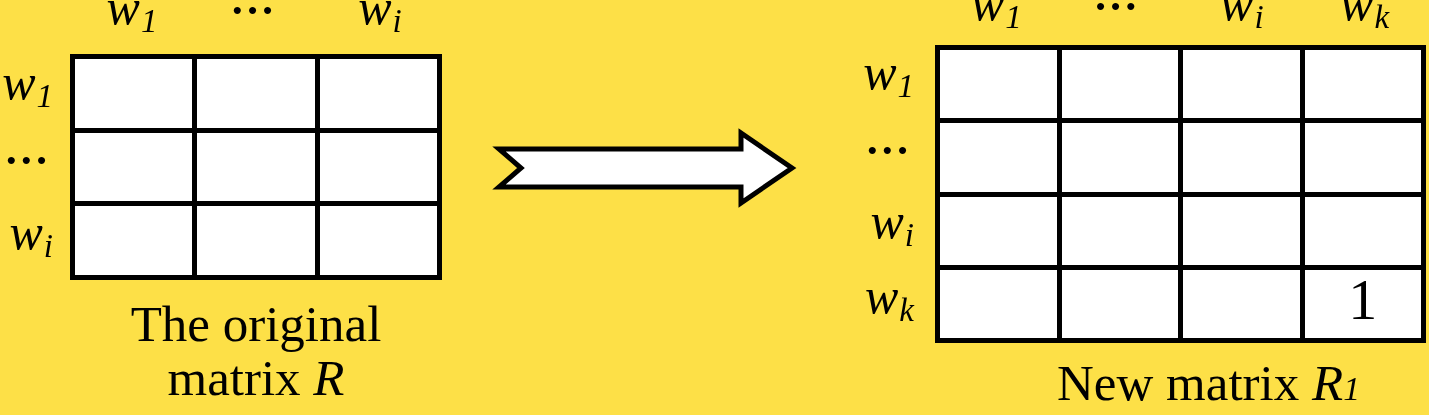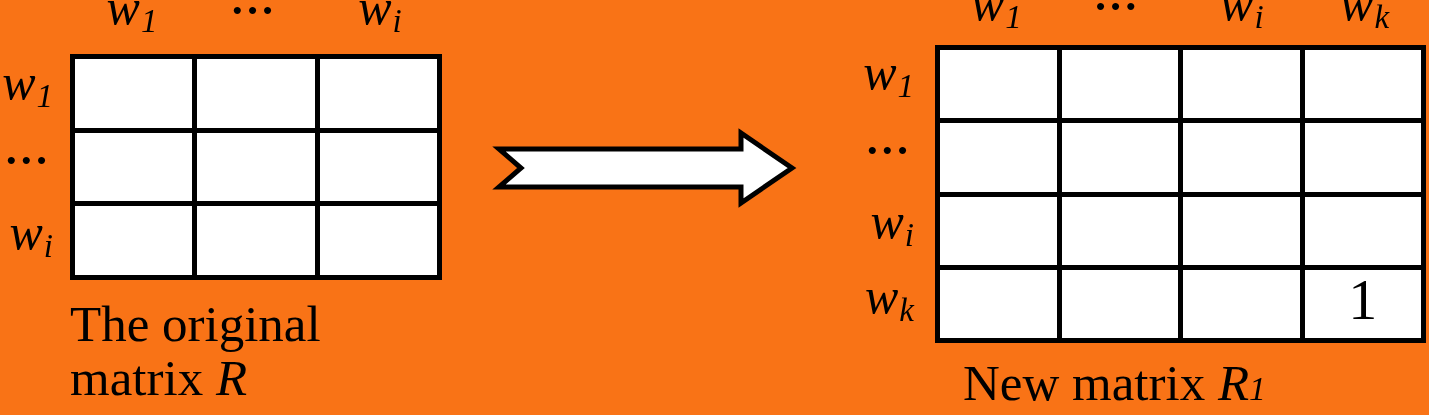--- a/index.html
+++ b/index.html
@@ -3,21 +3,21 @@
 <meta charset="utf-8">
 <style>
   * { box-sizing: border-box; margin: 0; padding: 0; }
   html, body { background: #ffffff; }
   body { font-family: "Liberation Serif", serif; color: #000; }
 
   .canvas {
     position: relative;
     width: 1429px;
     height: 415px;
-    background: #f97316;
+    background: #fde047;
     overflow: hidden;
   }
 
   
   .mgrid {
     position: absolute;
     background: #000;
     border: 5px solid #000;
     display: grid;
     gap: 5px;
@@ -65,21 +65,21 @@
   .row-labels .lbl { flex: 1; display: flex; align-items: center; justify-content: flex-end; }
   .row-labels .wlbl { position: relative; top: -7px; }
   #left-row-labels  { left: 0;     top: 54px; width: 66px;  height: 226px; }
   #left-row-labels .lbl  { padding-right: 13px; }
   #right-row-labels { left: 830px; top: 45px; width: 100px; height: 298px; }
   #right-row-labels .lbl { padding-right: 16px; }
 
   
   .caption {
     position: absolute;
-    text-align: left;
+    text-align: center;
     font-size: 51px;
     line-height: 54px;
     white-space: nowrap;
   }
   #left-caption  { left: 70px;  width: 372px; top: 297px; white-space: normal; }
   #right-caption { left: 963px; width: 491px; top: 356px; }
   .var { font-style: italic; }
   .cap-sub { font-size: 0.66em; }
 
   

